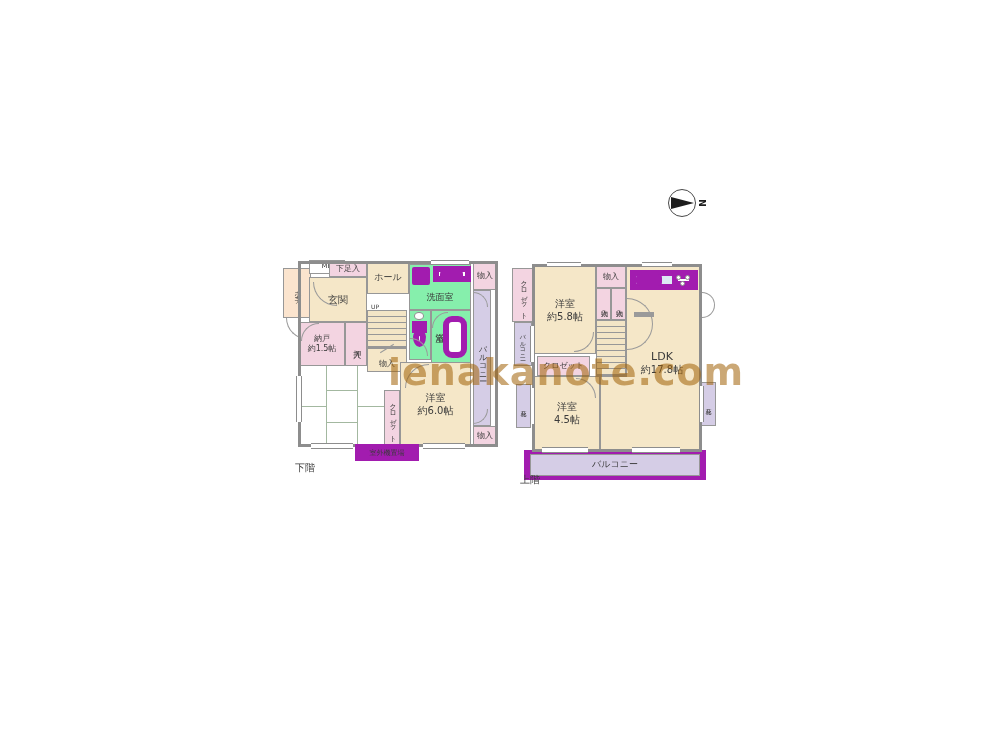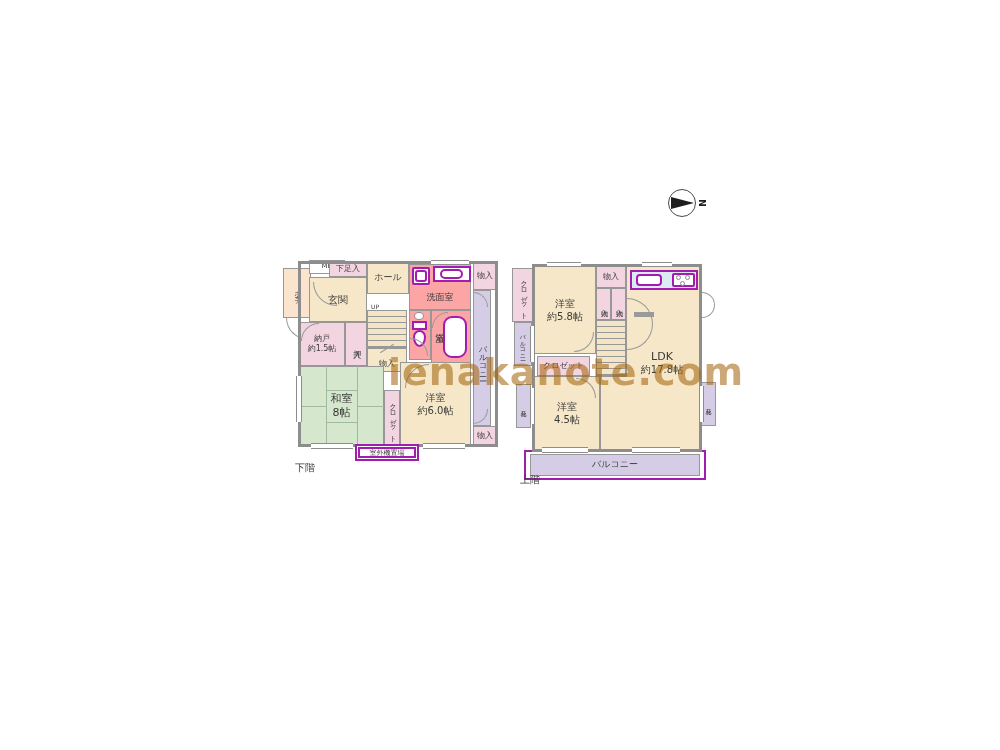--- a/index.html
+++ b/index.html
@@ -7,34 +7,34 @@
     font-family:"DejaVu Sans",sans-serif;color:#3b3b3b}
   #canvas{position:relative;width:1000px;height:750px;background:#fff}
   .plan{position:absolute}
   .room{position:absolute;border:1px solid #979797;display:flex;flex-direction:column;
     align-items:center;justify-content:center;text-align:center;line-height:1.3}
   .v{writing-mode:vertical-rl;text-orientation:upright}
   .cream{background:#f5e7c8}
   .green{background:#d5e7cd}
   .pink{background:#f3d4e1}
   .purple{background:#d5cde6}
-  .blue{background:#fca5a5}
+  .blue{background:#86efac}
   .peach{background:#fbe4ce}
   .white{background:#ffffff}
   .wall{position:absolute;border:3px solid #8d8d8d;background:transparent;pointer-events:none}
   .win-h{position:absolute;background:#fff;border-top:1px solid #8d8d8d;border-bottom:1px solid #8d8d8d}
   .win-v{position:absolute;background:#fff;border-left:1px solid #8d8d8d;border-right:1px solid #8d8d8d}
   .stairs{position:absolute;border:1px solid #979797;
     background:repeating-linear-gradient(to bottom,#f3e5c6 0 5px,#979797 5px 6px)}
   .arc{position:absolute;background:transparent}
   .arc-tl{border-top:1px solid #9a9a9a;border-left:1px solid #9a9a9a;border-top-left-radius:100%}
   .arc-tr{border-top:1px solid #9a9a9a;border-right:1px solid #9a9a9a;border-top-right-radius:100%}
   .arc-bl{border-bottom:1px solid #9a9a9a;border-left:1px solid #9a9a9a;border-bottom-left-radius:100%}
   .arc-br{border-bottom:1px solid #9a9a9a;border-right:1px solid #9a9a9a;border-bottom-right-radius:100%}
-  .fixture{position:absolute;border:2px solid #a21caf;background:#fff}
+  .fixture{position:absolute;border:6px solid #a21caf;background:#fff}
   .tatami-line{position:absolute;background:#a3b8a0}
   .graybar{position:absolute;background:#9a9a9a}
   .dot{position:absolute;border:1px solid #8d8d8d;border-radius:50%;background:#fff}
   .lbl{position:absolute;line-height:1.25;text-align:center}
   .fs6{font-size:6px}.fs7{font-size:7px}.fs8{font-size:8px}.fs9{font-size:9px}
   .fs10{font-size:10px}.fs11{font-size:11px}
   #watermark{position:absolute;left:388px;top:350px;font-size:38px;font-weight:bold;
     color:#a16207;opacity:.55;letter-spacing:1px;z-index:60;pointer-events:none}
   #compass{position:absolute;left:668px;top:189px;width:40px;height:28px}
   #compass .ring{position:absolute;left:0;top:0;width:28px;height:28px;border:1.5px solid #4a4a4a;border-radius:50%}
@@ -123,24 +123,20 @@
     <div class="room pink" style="left:16px;top:62px;width:46px;height:44px">
       <span class="fs8">納戸</span>
       <span class="fs8">約1.5帖</span>
     </div>
     <div class="arc arc-tl" style="left:18px;top:63px;width:18px;height:18px"></div>
 
     <div class="room pink" style="left:62px;top:62px;width:22px;height:44px">
       <span class="v fs8">押入</span>
     </div>
 
-    <div class="room green" style="left:16px;top:106px;width:85px;height:80px">
-      <span class="fs11">和室</span>
-      <span class="fs11">8帖</span>
-    </div>
     <div class="tatami-line" style="left:43px;top:106px;width:1px;height:80px"></div>
     <div class="tatami-line" style="left:74px;top:106px;width:1px;height:80px"></div>
     <div class="tatami-line" style="left:43px;top:130px;width:32px;height:1px"></div>
     <div class="tatami-line" style="left:43px;top:162px;width:32px;height:1px"></div>
     <div class="tatami-line" style="left:16px;top:146px;width:27px;height:1px"></div>
     <div class="tatami-line" style="left:74px;top:146px;width:27px;height:1px"></div>
 
     <div class="room pink" style="left:101px;top:130px;width:16px;height:56px">
       <span class="v fs7">クロゼット</span>
     </div>

